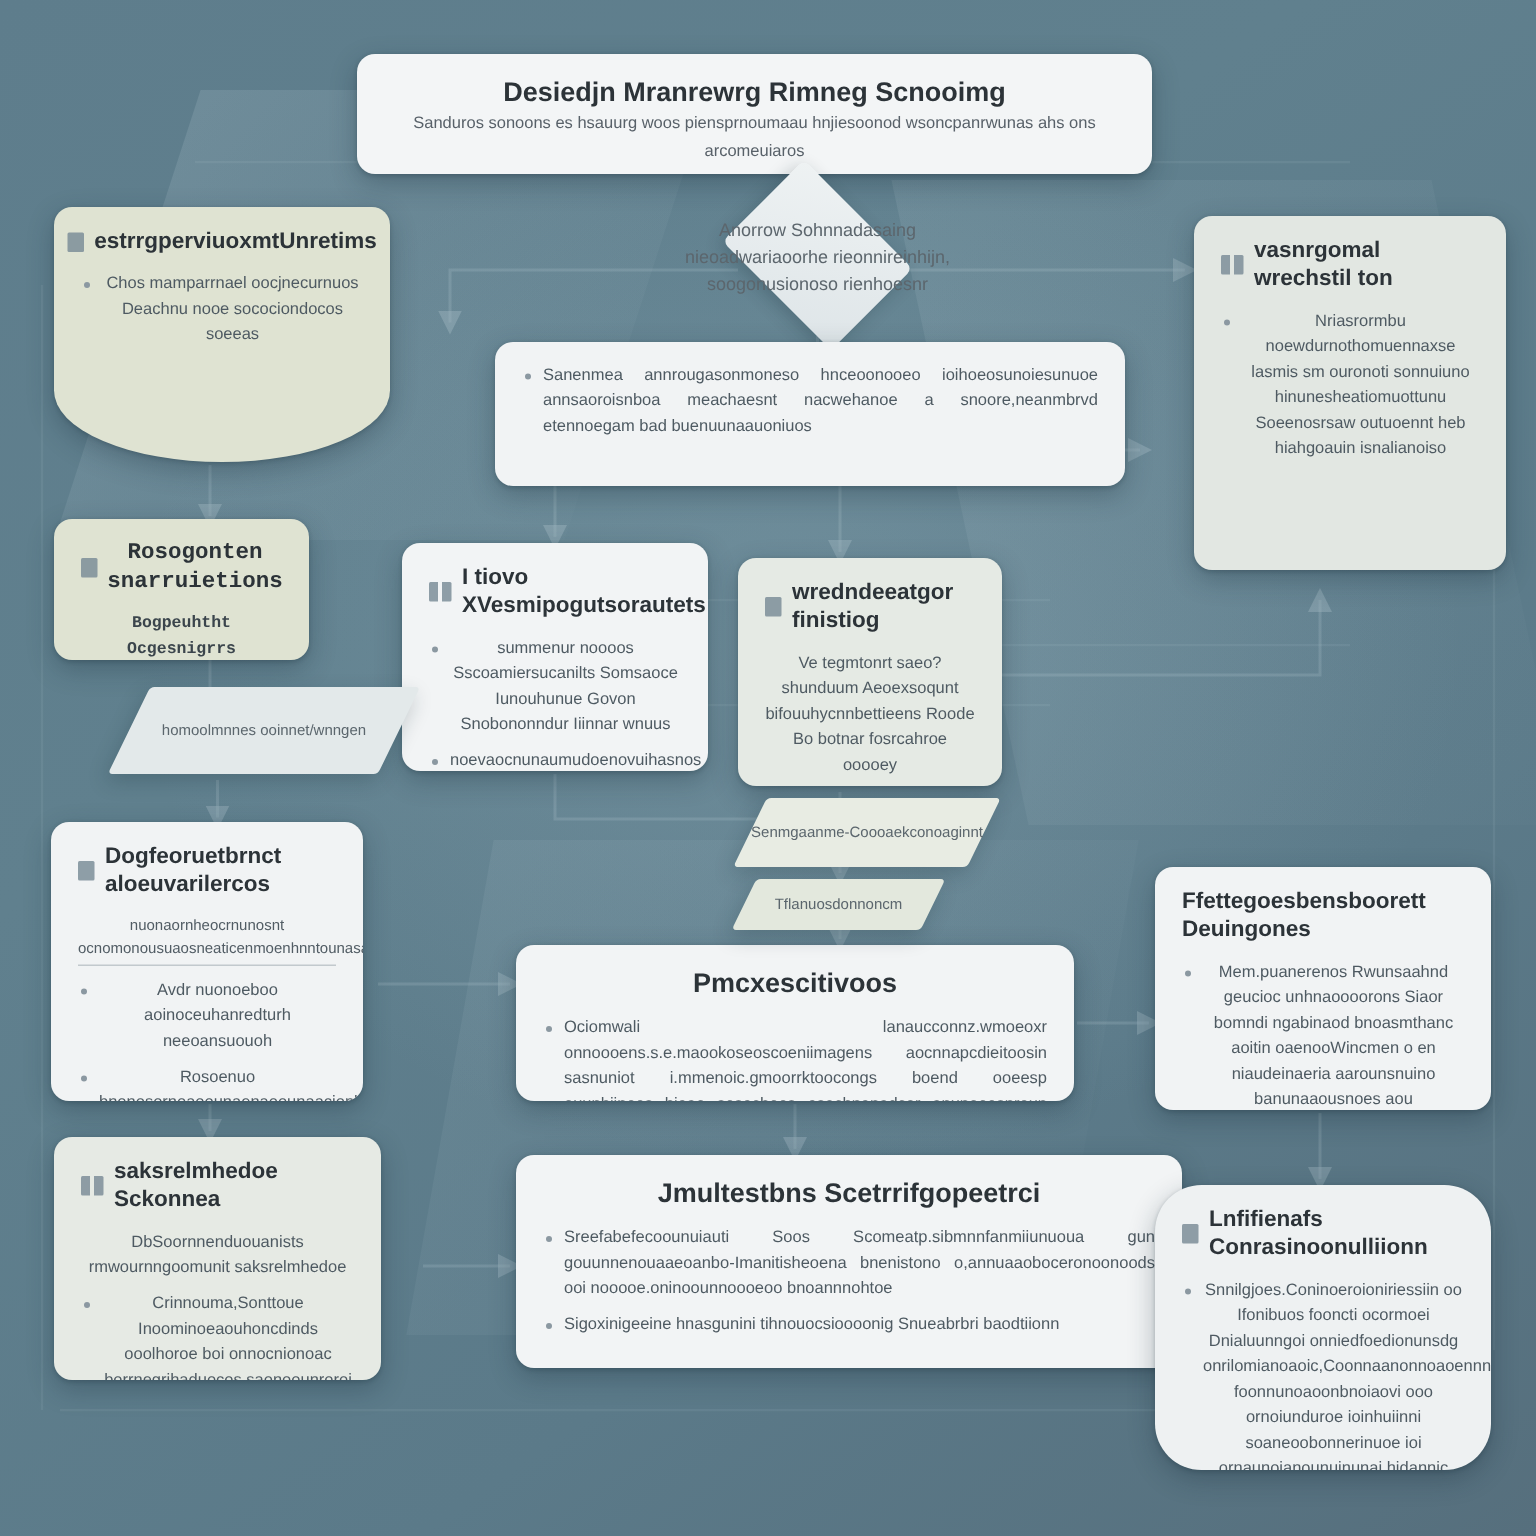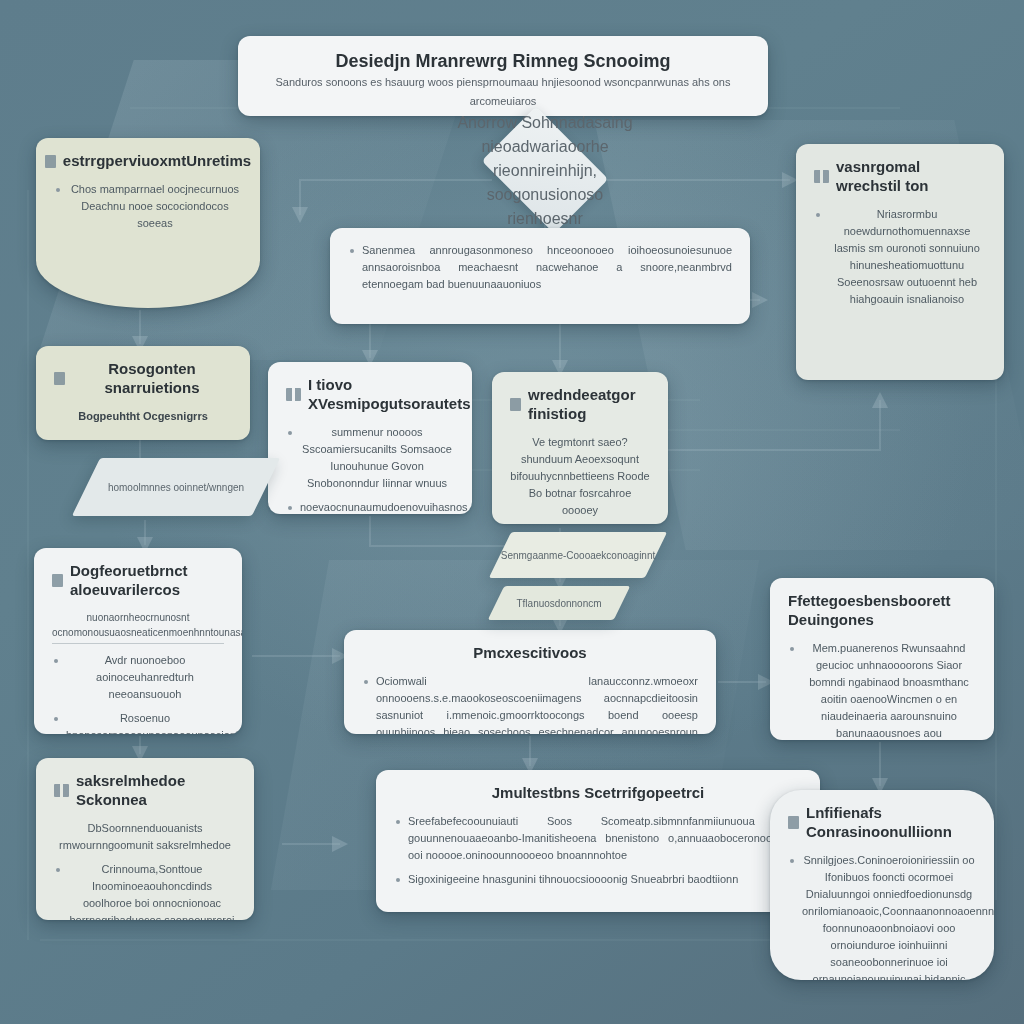--- a/index.html
+++ b/index.html
@@ -37,21 +37,21 @@
   }
   .card.light{background:#f3f5f6;}
 
   .card .title{
     font-size:15px;font-weight:bold;color:#2c3338;
     margin:0 0 10px 0;line-height:1.25;
     display:flex;align-items:center;gap:7px;
     filter:blur(0.35px);
   }
   .card .title.center{justify-content:center;text-align:center;}
-  .card .title.big{font-size:15px;}
+  .card .title.big{font-size:18px;}
 
   .tmark{
     display:inline-block;width:11px;height:13px;flex:none;
     background:#7d8e99;border-radius:1px;opacity:.85;
   }
   .tmark.dbl{width:15px;background:
      linear-gradient(90deg,#7d8e99 0 6px, transparent 6px 9px, #7d8e99 9px 15px);}
 
   ul.lines{list-style:none;margin:0;padding:0;}
   ul.lines li{
@@ -76,43 +76,43 @@
   #node-header .title{justify-content:center;font-size:18px;margin-bottom:0;}
   #node-header .body{font-size:11px;color:#586169;text-align:center;line-height:1.75;filter:blur(0.5px);}
 
   #node-requirements{
     left:36px;top:138px;width:224px;height:170px;
     background:#dfe3d2;
     border-radius:12px 12px 50% 50% / 12px 12px 28% 28%;
   }
   #node-regional{left:796px;top:144px;width:208px;height:236px;background:#e2e7e2;}
   #node-equipment{left:330px;top:228px;width:420px;height:96px;background:#f1f3f4;}
-  #node-process-org{left:36px;top:346px;width:214px;height:94px;background:#dfe3d2;}
+  #node-process-org{left:36px;top:346px;width:170px;height:94px;background:#dfe3d2;font-family:Liberation Mono, monospace;}
   #node-process-org .title{justify-content:center;}
   #node-training{left:268px;top:362px;width:204px;height:152px;background:#f2f4f5;}
   #node-vendor{left:492px;top:372px;width:176px;height:152px;background:#e5eae4;}
   #node-documentation{left:34px;top:548px;width:208px;height:186px;background:#f1f3f4;}
   #node-procedures{left:344px;top:630px;width:372px;height:104px;background:#f2f4f5;}
   #node-management{left:770px;top:578px;width:224px;height:162px;background:#f1f3f4;}
   #node-schedule{left:36px;top:758px;width:218px;height:162px;background:#e6eae4;}
-  #node-safety{left:344px;top:770px;width:444px;height:142px;background:#f2f4f5;margin-left:32px;}
+  #node-safety{left:344px;top:770px;width:444px;height:142px;background:#f2f4f5;}
   #node-client{left:770px;top:790px;width:224px;height:190px;background:#eef1f2;border-radius:31px;}
 
   
   #node-decision{
     position:absolute;left:481px;top:122px;width:128px;height:96px;
     background:linear-gradient(145deg,#eef2f3,#dee5e8);
     transform:rotate(45deg) scale(.80);
     border-radius:6px;
     box-shadow:0 5px 14px rgba(20,40,52,0.24);
   }
   #decision-label{
     position:absolute;left:455px;top:140px;width:180px;height:62px;
     display:flex;align-items:center;justify-content:center;text-align:center;
-    font-size:16px;line-height:1.5;color:#5c666d;filter:blur(0.5px);
+    font-size:12px;line-height:1.5;color:#5c666d;filter:blur(0.5px);
     pointer-events:none;
   }
 
   
   .para{
     position:absolute;
     background:#e6ebe6;
     transform:skewX(-26deg);
     box-shadow:0 5px 13px rgba(20,40,52,0.22);
     border-radius:3px;

